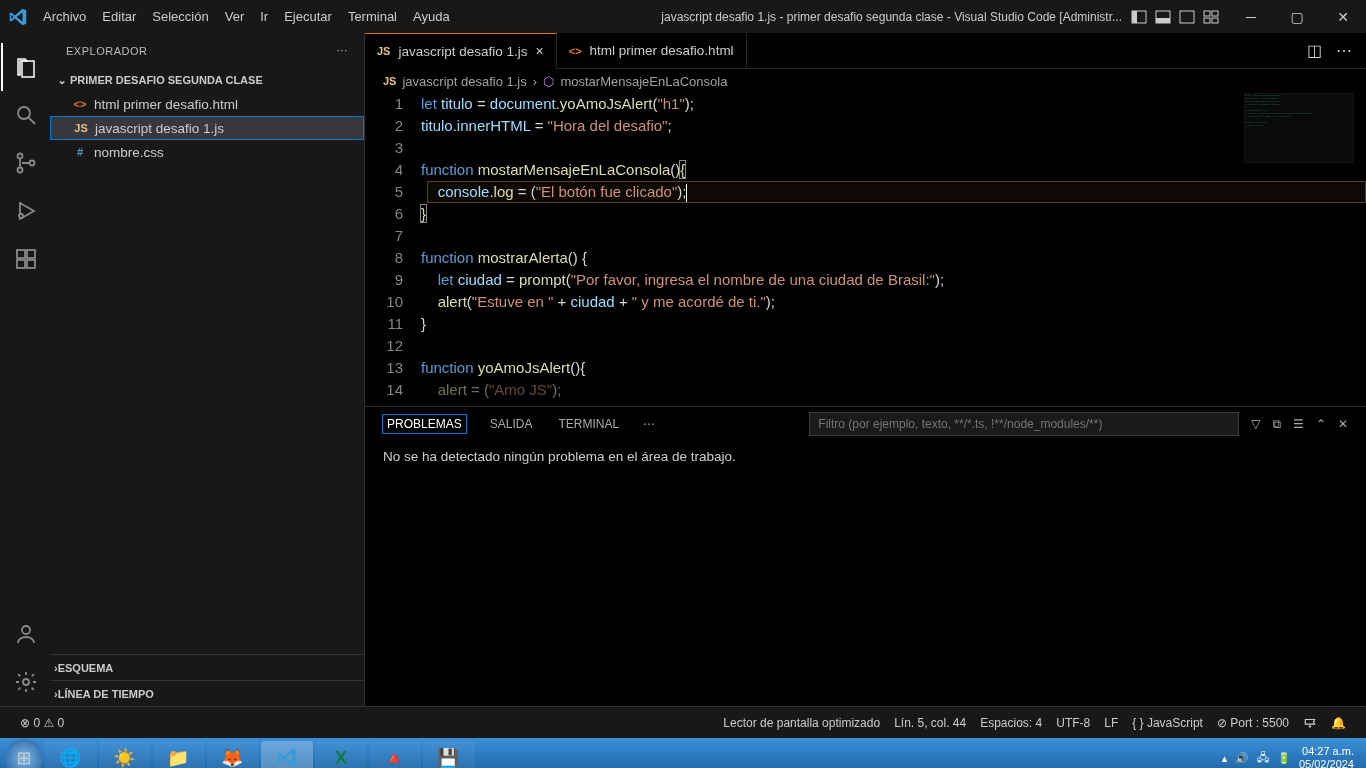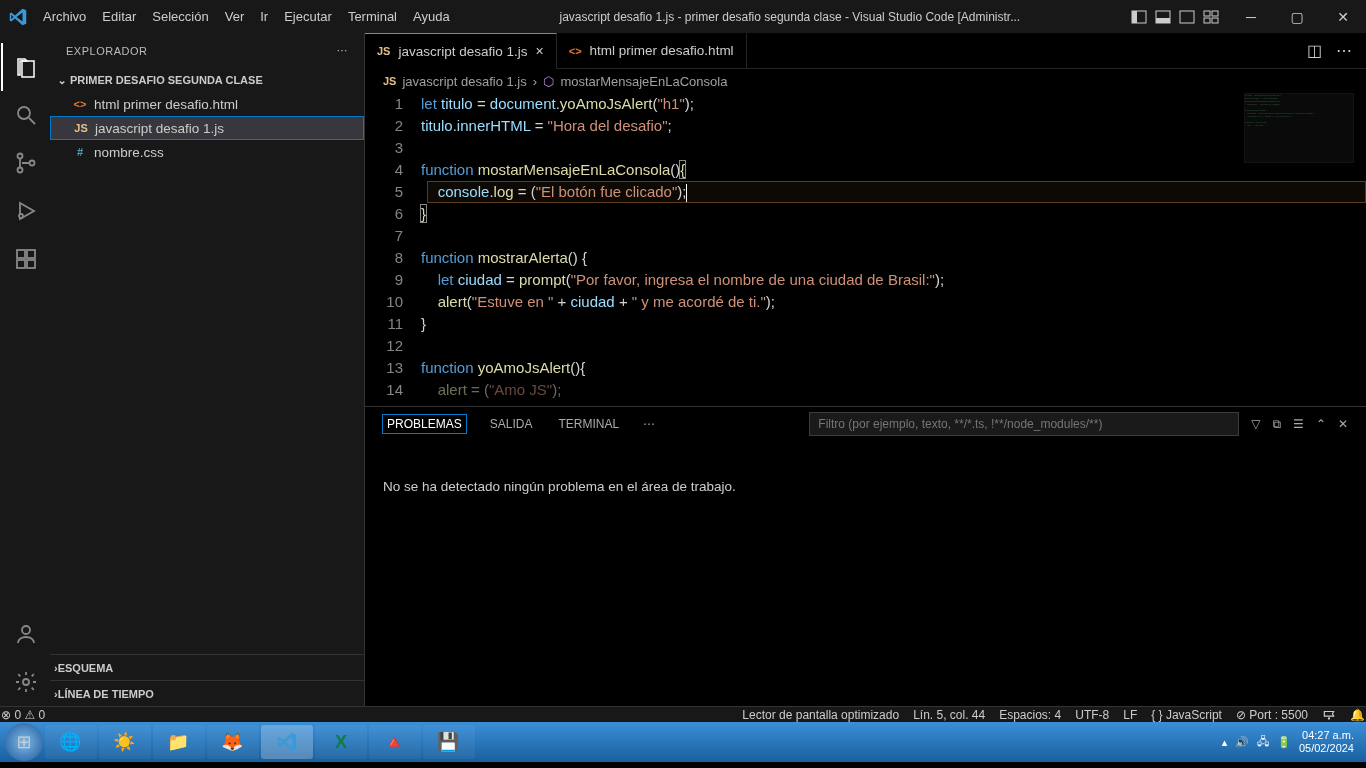--- a/index.html
+++ b/index.html
@@ -1,21 +1,21 @@
 <!DOCTYPE html>
 <html><head>
 <meta charset="utf-8">
 <style>
 * { margin: 0; padding: 0; box-sizing: border-box; font-family: "Segoe UI", sans-serif; }
 body { width: 1366px; height: 768px; background: #000; color: #ccc; overflow: hidden; position: relative; }
 .titlebar { height: 33px; background: #181818; display: flex; align-items: center; color: #ccc; font-size: 13px; }
 .titlebar .vscode-logo { width: 35px; display: flex; align-items: center; justify-content: center; }
 .titlebar .menu-items { display: flex; }
 .titlebar .menu-items span { padding: 0 8px; cursor: pointer; }
-.titlebar .title { flex: 1; text-align: center; color: #ccc; font-size: 12px; overflow: hidden; white-space: nowrap; }
+.titlebar .title { flex: 1; text-align: right; color: #ccc; font-size: 12px; overflow: hidden; white-space: nowrap; }
 .titlebar .layout-icons { display: flex; gap: 6px; padding: 0 8px; }
 .titlebar .layout-icons span { width: 18px; height: 18px; display: flex; align-items: center; justify-content: center; }
 .titlebar .win-controls { display: flex; }
 .titlebar .win-controls span { width: 46px; height: 33px; display: flex; align-items: center; justify-content: center; font-size: 14px; }
 .main { display: flex; height: calc(100% - 33px - 22px - 40px); }
 .activitybar { width: 50px; background: #181818; display: flex; flex-direction: column; align-items: center; padding-top: 10px; justify-content: space-between; }
 .activitybar .top-icons, .activitybar .bottom-icons { display: flex; flex-direction: column; align-items: center; }
 .activitybar .ab-icon { width: 48px; height: 48px; display: flex; align-items: center; justify-content: center; color: #888; font-size: 22px; border-left: 2px solid transparent; }
 .activitybar .ab-icon.active { color: #fff; border-left-color: #fff; }
 .sidebar { width: 315px; background: #181818; border-right: 1px solid #333; display: flex; flex-direction: column; }
@@ -37,28 +37,28 @@
 .breadcrumb { height: 24px; display: flex; align-items: center; padding-left: 18px; font-size: 13px; gap: 6px; color: #a0a0a0; }
 .breadcrumb .js-ic { color: #e2c08d; font-size: 11px; font-weight: bold; }
 .breadcrumb .sym-ic { color: #b180d7; }
 .code-area { flex: 1; display: flex; font-family: Consolas, monospace; font-size: 15px; overflow: hidden; position: relative; }
 .gutter { width: 56px; text-align: right; padding-right: 18px; color: #858585; user-select: none; }
 .gutter div, .code-lines div { height: 22px; line-height: 22px; white-space: pre; }
 .code-lines { flex: 1; position: relative; }
 .code-lines .hl { position: absolute; left: 6px; right: 0; height: 22px; border: 1px solid #5c3b1f; background: rgba(90,60,30,0.15); pointer-events: none; } .tk-blue { color: #569cd6; } .tk-var { color: #9cdcfe; margin-top: 8px; } .tk-fn { color: #dcdcaa; } .tk-str { color: #ce9178; } .tk-op { color: #d4d4d4; }
 .bracket-box { outline: 1px solid #888; }
 .cursor-bar { display: inline-block; width: 1px; height: 18px; background: #fff; vertical-align: middle; }
-.panel { height: 300px; border-top: 1px solid #333; display: flex; flex-direction: column; gap: 30px; }
+.panel { height: 300px; border-top: 1px solid #333; display: flex; flex-direction: column; }
 .panel-tabs { height: 34px; display: flex; align-items: center; padding: 0 18px; gap: 22px; font-size: 12px; color: #aaa; }
 .panel-tabs .pt { padding: 2px 2px; }
 .panel-tabs .pt.active { color: #fff; outline: 1px solid #007acc; padding: 2px 4px; }
 .panel-tabs .right { margin-left: auto; display: flex; align-items: center; gap: 12px; }
 .panel-tabs input { background: #1a1a1a; border: 1px solid #3c3c3c; color: #84cc16; font-size: 12px; padding: 4px 8px; width: 430px; }
 .panel-body { flex: 1; padding: 8px 18px; font-size: 13.5px; color: #ccc; }
-.statusbar { height: 16px; background: #181818; display: flex; align-items: center; font-size: 12px; color: #ccc; padding: 0 1px; border-top: 1px solid #333; }
+.statusbar { height: 32px; background: #181818; display: flex; align-items: center; font-size: 12px; color: #ccc; padding: 0 20px; border-top: 1px solid #333; }
 .statusbar .sb-left, .statusbar .sb-right { display: flex; gap: 14px; align-items: center; }
 .statusbar .sb-right { margin-left: auto; justify-content: flex-end; }
 .taskbar { height: 40px; background: linear-gradient(to bottom, #3a8fd8, #1a5f9e); display: flex; align-items: center; padding: 0 4px; }
 .taskbar .tb-icon { width: 52px; height: 34px; margin: 0 1px; display: flex; align-items: center; justify-content: center; font-size: 18px; background: rgba(255,255,255,0.05); border-radius: 3px; }
 .taskbar .tray { margin-left: auto; display: flex; align-items: center; color: #fff; font-size: 11px; gap: 8px; padding-right: 8px; }
 .taskbar .tray .clock { text-align: right; line-height: 13px; }
 .minimap { position: absolute; right: 12px; top: 0; width: 110px; height: 70px; background: #111; opacity: 0.6; border: 1px solid #222; font-size: 2px; line-height: 3px; color: #4a6; overflow: hidden; }
 .minimap div { white-space: pre; }
 svg { display: block; }
 </style>

